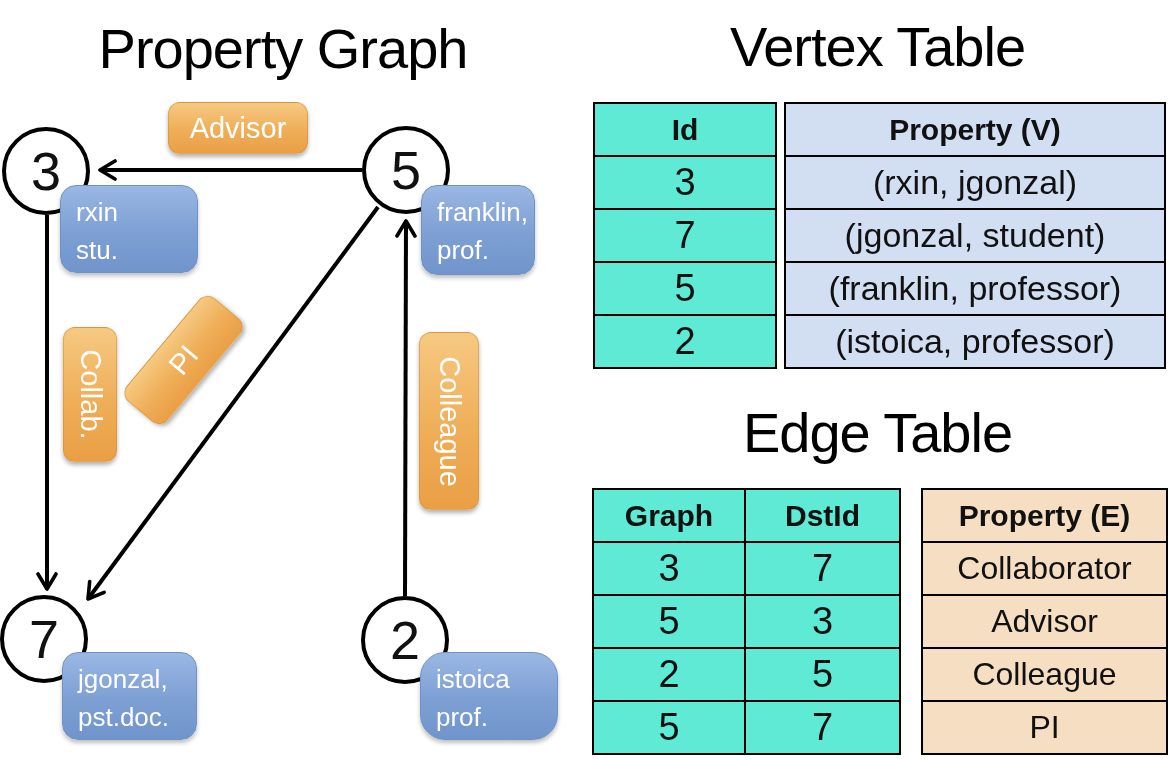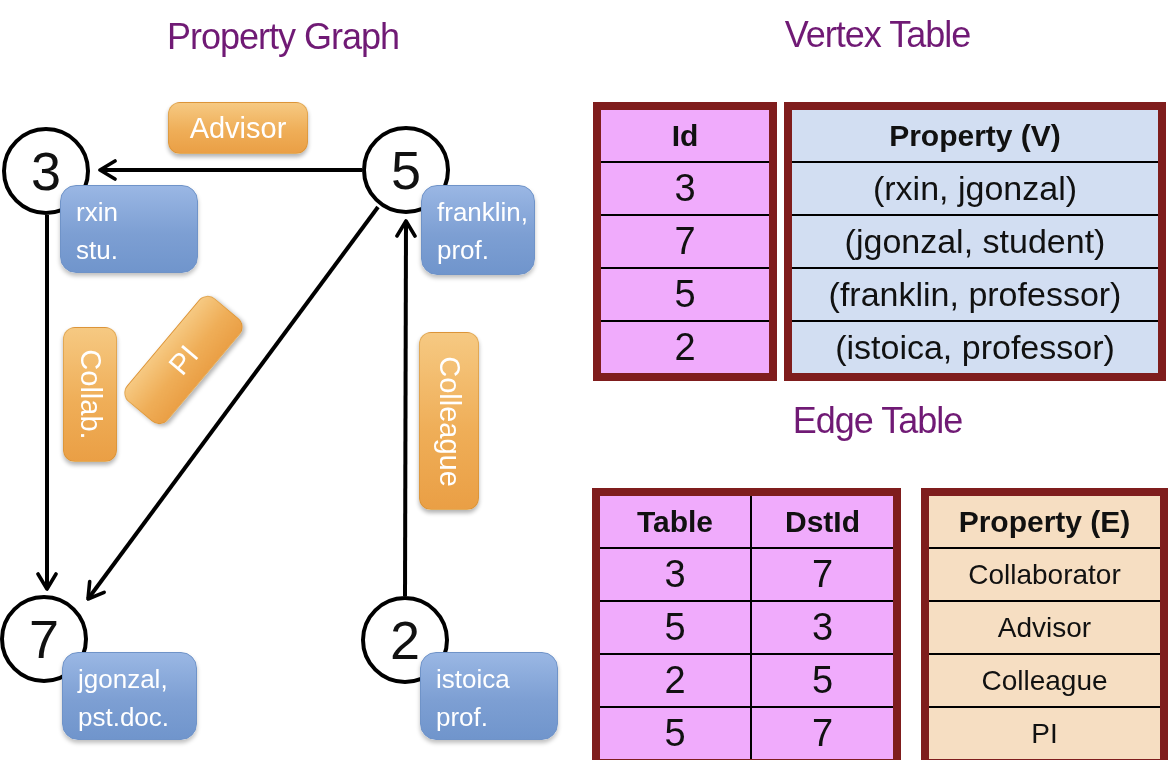--- a/index.html
+++ b/index.html
@@ -1,22 +1,22 @@
 <!DOCTYPE html>
 <html><head>
 <meta charset="utf-8">
 <style>
   html,body { margin:0; padding:0; background:#ffffff; }
   .stage {
     position:relative; width:1170px; height:760px; overflow:hidden;
     background:#ffffff; font-family:"Liberation Sans", sans-serif; color:#111;
   }
   .title {
-    position:absolute; text-align:center; font-size:36px; font-weight:400;
-    letter-spacing:-1px; color:#701a75; white-space:nowrap;
+    position:absolute; text-align:center; font-size:56px; font-weight:400;
+    letter-spacing:-1px; color:#000000; white-space:nowrap;
   }
   #title-graph  { left:0px;   top:16px;  width:566px; }
   #title-vertex { left:585px; top:14px;  width:585px; }
   #title-edge   { left:585px; top:400px; width:585px; }
 
   
   svg.edges { position:absolute; left:0; top:0; z-index:1; }
   .node {
     position:absolute; width:88px; height:88px; box-sizing:border-box;
     border:4px solid #000; border-radius:50%; background:#fff;
@@ -32,56 +32,56 @@
     position:absolute; z-index:4; box-sizing:border-box;
     border-radius:16px; border:1px solid #6f93c8;
     background:linear-gradient(180deg,#9ab7e4 0%,#7f a  0%); 
     background:linear-gradient(180deg,#9ab7e4 0%,#7d9fd3 55%,#7095cc 100%);
     box-shadow:0 3px 4px rgba(0,0,0,.25);
     color:#fff; font-size:26px; line-height:1.45; padding:8px 6px 0 15px;
   }
   #vbox-rxin     { left:60px;  top:185px; width:138px; height:88px; }
   #vbox-franklin { left:421px; top:185px; width:114px; height:90px; }
   #vbox-jgonzal  { left:62px;  top:652px; width:135px; height:88px; }
-  #vbox-istoica  { left:420px; top:652px; width:138px; height:88px; }
+  #vbox-istoica  { left:420px; top:652px; width:138px; height:88px;border-radius:25px; }
 
   .ebox {
     position:absolute; z-index:3; box-sizing:border-box;
     border-radius:12px; border:1px solid rgba(205,135,40,.45);
     background:linear-gradient(180deg,#f6c982 0%,#efae58 55%,#ea9f45 100%);
     box-shadow:0 3px 4px rgba(0,0,0,.3);
     color:#fff; display:flex; align-items:center; justify-content:center;
     font-size:29px; white-space:nowrap;
   }
   #ebox-advisor   { left:168px;  top:102px; width:140px; height:52px; }
   #ebox-collab    { left:63px;   top:327px; width:54px;  height:135px; }
   #ebox-colleague { left:419px;  top:332px; width:60px;  height:178px; }
   #ebox-pi        { left:116px;  top:333px; width:135px; height:54px; transform:rotate(-50deg); }
   .ebox.vertical span { transform:rotate(90deg); }
 
   
   table.subtable {
     position:absolute; border-collapse:collapse; table-layout:fixed;
-    border:8px solid #7f1d1d; background:#f0abfc;
+    border:2px solid #7f1d1d; background:#5eead4;
   }
   table.subtable th, table.subtable td {
     border:2px solid #000; height:51px; padding:0; text-align:center;
     vertical-align:middle; overflow:hidden; white-space:nowrap;
   }
   table.subtable th { font-size:30px; font-weight:bold; }
   table.subtable td { font-size:38px; font-weight:400; }
   table.vfill th, table.vfill td { background:#d2def2; }
   table.efill th, table.efill td { background:#f6dec2; }
 
   #vt-id   { left:593px; top:102px; width:184px; }
   #vt-prop { left:784px; top:102px; width:382px; }
   #vt-prop td { font-size:34px; }
   #et-ids  { left:592px; top:488px; width:309px; }
   #et-prop { left:921px; top:488px; width:247px; }
-  #et-prop td { font-size:28px; }
+  #et-prop td { font-size:32px; }
 </style>
 </head>
 <body>
 
 <div class="stage">
 
   <div class="title" id="title-graph">Property Graph</div>
   <div class="title" id="title-vertex">Vertex Table</div>
   <div class="title" id="title-edge">Edge Table</div>
 
@@ -167,21 +167,21 @@
         </tr>
     <tr>
           <td>(istoica, professor)</td>
         </tr>
   </tbody>
     </table>
 
   <table class="subtable" id="et-ids">
     <tbody>
         <tr>
-      <th style="width:150px">Table</th>
+      <th style="width:150px">Graph</th>
       <th>DstId</th>
     </tr>
     <tr>
       <td>3</td>
       <td>7</td>
     </tr>
     <tr>
       <td>5</td>
       <td>3</td>
     </tr>

